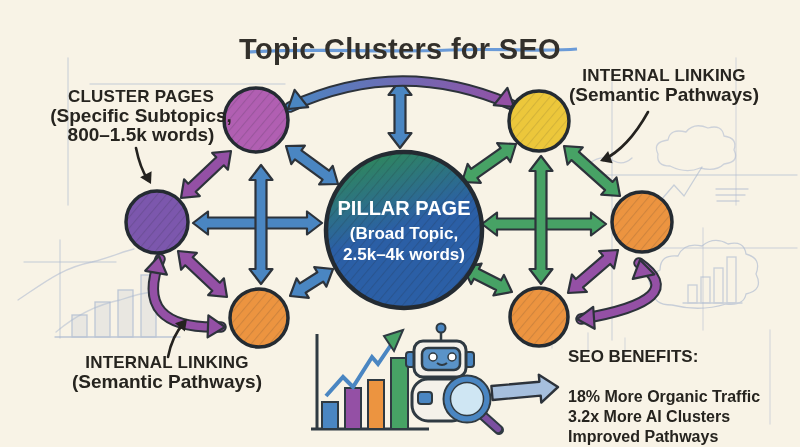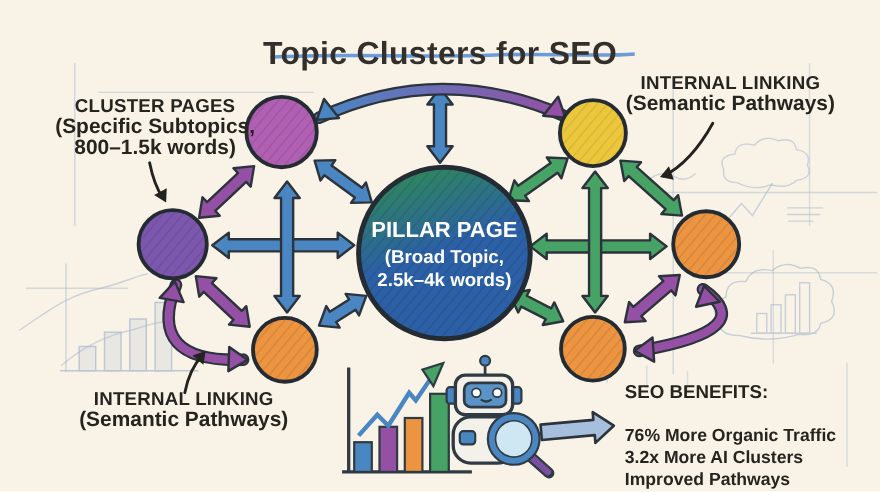--- a/index.html
+++ b/index.html
@@ -182,18 +182,18 @@
     <span class="s">(Semantic Pathways)</span>
   </div>
 
   <div class="lbl" style="left:57px;top:353px;width:220px;">
     <span class="h">INTERNAL LINKING</span>
     <span class="s">(Semantic Pathways)</span>
   </div>
 
   <div class="seo">
     <span class="h">SEO BENEFITS:</span>
-    <span class="it">76% More Organic Traffic</span>
+    <span class="it">18% More Organic Traffic</span>
     <span class="it">3.2x More AI Clusters</span>
     <span class="it">Improved Pathways</span>
   </div>
 
 </div>
 
 </body></html>

